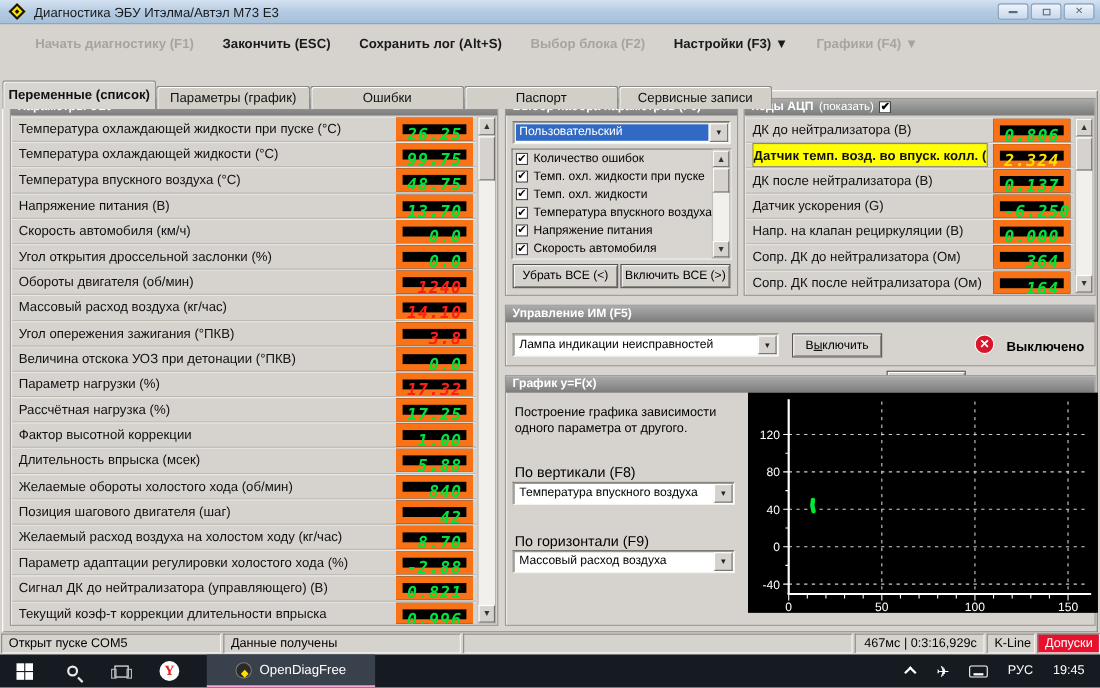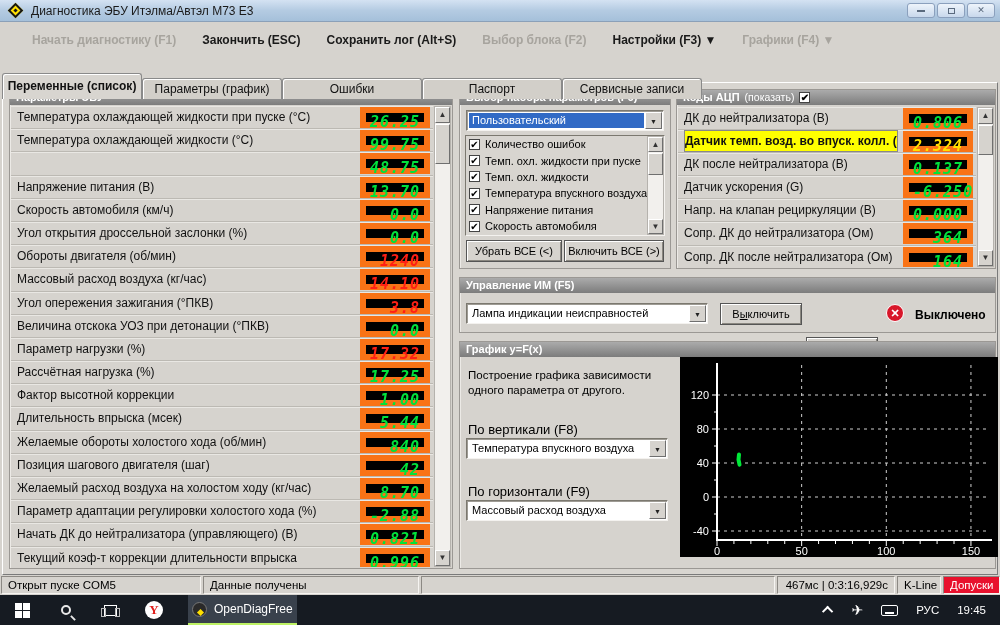--- a/index.html
+++ b/index.html
@@ -123,22 +123,22 @@
   .start-grid { display:grid; grid-template-columns:7px 7px; grid-template-rows:7px 7px; gap:1px; }
   .start-grid span { background:#fff; }
   .search-glass { width:10px; height:10px; border:2px solid #e8e8e8; border-radius:50%; position:relative; }
   .search-glass::after { content:""; position:absolute; width:2px; height:6px; background:#e8e8e8;
     left:9px; top:8px; transform:rotate(-45deg); }
   .taskview { width:13px; height:11px; border:1.5px solid #fff; position:relative; background:#161b22; }
   .taskview::before { content:""; position:absolute; left:-4px; top:2px; width:3px; height:7px; border:1px solid #bbb; }
   .taskview::after { content:""; position:absolute; right:-4px; top:2px; width:3px; height:7px; border:1px solid #bbb; }
   .ya-circle { width:18px; height:18px; border-radius:50%; background:#fff; color:#e0201d;
     font-weight:bold; font-size:13px; text-align:center; line-height:18px; font-family:"Liberation Serif",serif; }
-  .task-app { display:flex; align-items:center; gap:7px; padding:0 4px; margin-left:12px;
-    background:#39414c; border-bottom:2px solid #bef264; }
+  .task-app { display:flex; align-items:center; gap:7px; padding:0 26px; margin-left:12px;
+    background:#39414c; border-bottom:2px solid #f9a8d4; }
   .task-app-icon { width:15px; height:15px; border-radius:50%; background:#2a2a2a; border:1px solid #777; position:relative; }
   .task-app-icon::after { content:""; position:absolute; left:5px; top:7px; width:5px; height:5px;
     background:#ffe000; transform:rotate(45deg); }
   .task-app-label { font-size:12px; color:#fff; }
   .tray { margin-left:auto; display:flex; align-items:center; gap:0; }
   .tray > div { padding:0 9px; display:flex; align-items:center; justify-content:center; height:100%; }
   .chev { width:8px; height:8px; border-left:2px solid #fff; border-top:2px solid #fff; transform:rotate(45deg) translateY(2px); }
   .plane { font-size:14px; color:#fff; }
   .kbd { width:17px; height:11px; border:1px solid #fff; border-radius:2px; position:relative; }
   .kbd::after { content:""; position:absolute; left:3px; bottom:1px; right:3px; height:2px; background:#fff; }
@@ -183,20 +183,21 @@
       <div class="rows" id="ecu-rows" style="right:19px;">
           <div class="param-row">
     <span class="param-label">Температура охлаждающей жидкости при пуске (°C)</span>
     <span class="lcd green">26.25</span>
   </div>
           <div class="param-row">
     <span class="param-label">Температура охлаждающей жидкости (°C)</span>
     <span class="lcd green">99.75</span>
   </div>
           <div class="param-row">
+    <span class="param-label">Температура впускного воздуха (°C)</span>
     <span class="lcd green">48.75</span>
   </div>
           <div class="param-row">
     <span class="param-label">Напряжение питания (В)</span>
     <span class="lcd green">13.70</span>
   </div>
           <div class="param-row">
     <span class="param-label">Скорость автомобиля (км/ч)</span>
     <span class="lcd green">0.0</span>
   </div>
@@ -227,40 +228,40 @@
           <div class="param-row">
     <span class="param-label">Рассчётная нагрузка (%)</span>
     <span class="lcd green">17.25</span>
   </div>
           <div class="param-row">
     <span class="param-label">Фактор высотной коррекции</span>
     <span class="lcd green">1.00</span>
   </div>
           <div class="param-row">
     <span class="param-label">Длительность впрыска (мсек)</span>
-    <span class="lcd green">5.44</span>
+    <span class="lcd green">5.88</span>
   </div>
           <div class="param-row">
     <span class="param-label">Желаемые обороты холостого хода (об/мин)</span>
     <span class="lcd green">840</span>
   </div>
           <div class="param-row">
     <span class="param-label">Позиция шагового двигателя (шаг)</span>
     <span class="lcd green">42</span>
   </div>
           <div class="param-row">
     <span class="param-label">Желаемый расход воздуха на холостом ходу (кг/час)</span>
     <span class="lcd green">8.70</span>
   </div>
           <div class="param-row">
     <span class="param-label">Параметр адаптации регулировки холостого хода (%)</span>
     <span class="lcd green">-2.88</span>
   </div>
           <div class="param-row">
-    <span class="param-label">Начать ДК до нейтрализатора (управляющего) (В)</span>
+    <span class="param-label">Сигнал ДК до нейтрализатора (управляющего) (В)</span>
     <span class="lcd green">0.821</span>
   </div>
           <div class="param-row">
     <span class="param-label">Текущий коэф-т коррекции длительности впрыска</span>
     <span class="lcd green">0.996</span>
   </div>
         </div>
       <div class="sb" style="top:16px; right:1px; bottom:1px;">
         <div class="sb-btn up">▲</div>
         <div class="sb-thumb" style="top:17px; height:40px;"></div>

